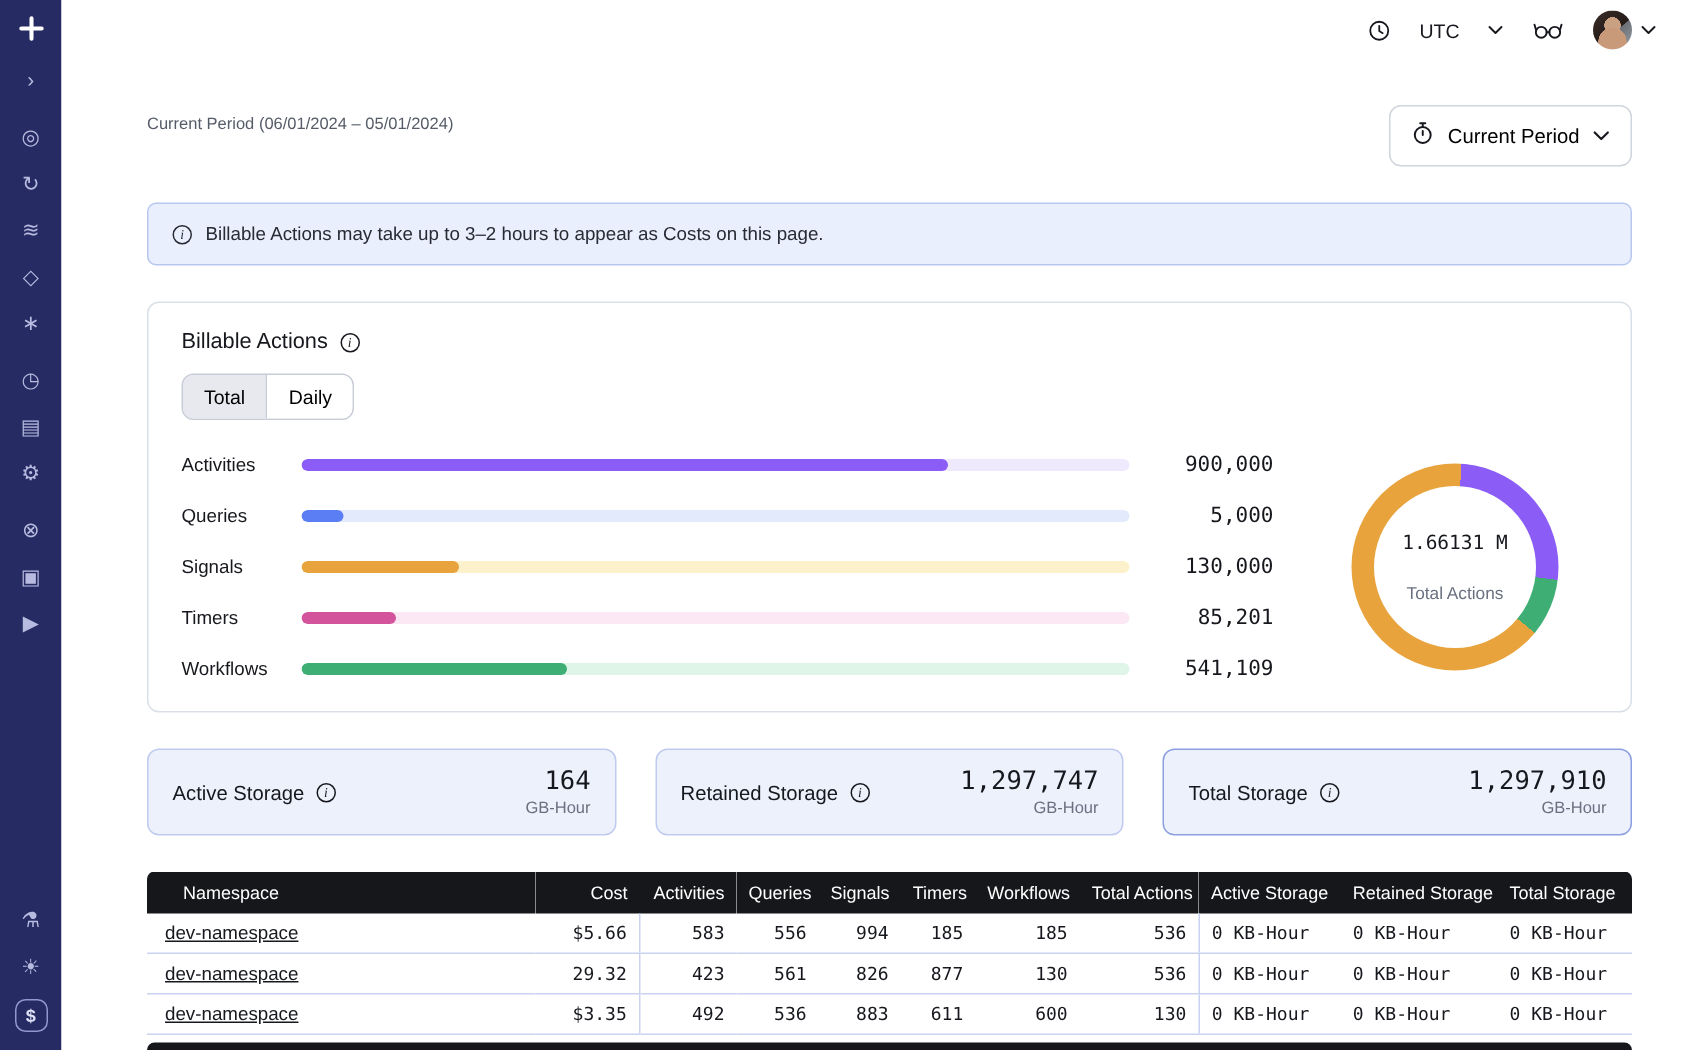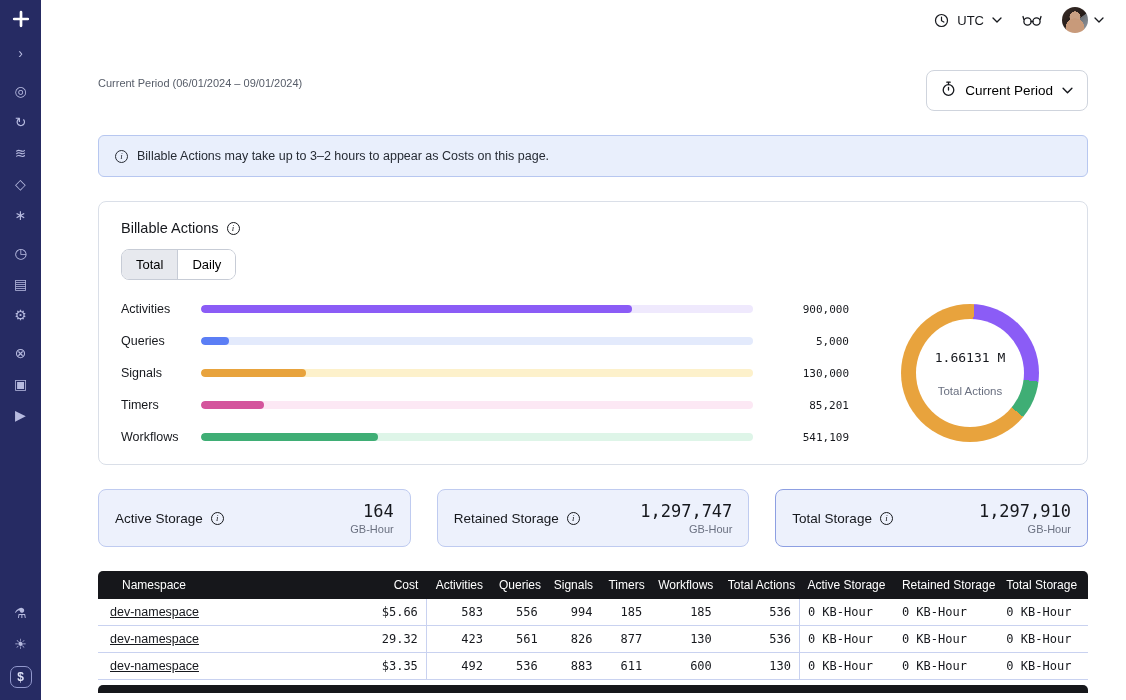--- a/index.html
+++ b/index.html
@@ -34,21 +34,21 @@
   }
 
   
   .main { flex: 1; min-width: 0; display: flex; flex-direction: column; background: #fff; }
 
   .topbar {
     height: 40px; flex-shrink: 0;
     display: flex; align-items: center; justify-content: flex-end;
     gap: 20px; padding: 0 22px;
   }
-  .tz { display: flex; align-items: center; gap: 8px; font-size: 13px; font-weight: 500; cursor: pointer; }
+  .tz { display: flex; align-items: center; gap: 19px; font-size: 13px; font-weight: 500; cursor: pointer; }
   .icon-btn { display: flex; align-items: center; cursor: pointer; }
   .account { display: flex; align-items: center; gap: 6px; cursor: pointer; }
   .avatar {
     width: 26px; height: 26px; border-radius: 50%; overflow: hidden; display: inline-block;
     background:
       radial-gradient(circle at 50% 80%, #c89a7a 0 38%, transparent 39%),
       radial-gradient(circle at 50% 38%, #caa083 0 26%, transparent 27%),
       linear-gradient(140deg, #3a2d28 0%, #241b18 55%, #6c7076 56%, #9aa0a8 100%);
   }
 
@@ -82,21 +82,21 @@
   .tab { padding: 7px 14px; font-size: 13px; background: #fff; cursor: pointer; border: none; font-family: inherit; }
   .tab.active { background: #e7e9ee; font-weight: 500; }
   .tab + .tab { border-left: 1px solid #c7ccd6; }
 
   .chart-row { display: flex; align-items: center; gap: 26px; margin-top: 22px; }
   .bars { flex: 1; display: flex; flex-direction: column; gap: 18px; min-width: 0; }
   .bar-row { display: flex; align-items: center; gap: 12px; }
   .bar-label { width: 68px; font-size: 12.5px; flex-shrink: 0; }
   .bar-track { flex: 1; height: 8px; border-radius: 4px; overflow: hidden; }
   .bar-fill { height: 8px; border-radius: 4px; }
-  .bar-value { width: 84px; text-align: right; font-size: 11px; flex-shrink: 0; }
+  .bar-value { width: 84px; text-align: right; font-size: 14px; flex-shrink: 0; }
 
   .donut-wrap { width: 190px; display: flex; justify-content: center; flex-shrink: 0; }
   .donut { position: relative; width: 138px; height: 138px; border-radius: 50%; }
   .donut-hole { position: absolute; inset: 15px; background: #fff; border-radius: 50%; }
   .donut-center { position: absolute; inset: 0; display: flex; flex-direction: column; align-items: center; justify-content: center; gap: 20px; }
   .donut-value { font-size: 13px; }
   .donut-label { font-size: 11.5px; color: #6a7080; }
 
   
   .stat-row { display: flex; gap: 26px; margin-top: 24px; }
@@ -209,21 +209,21 @@
               <path d="M1 1l4 4 4-4" stroke="#16181d" stroke-width="1.3" stroke-linecap="round" stroke-linejoin="round"></path>
             </svg>
         </span>
       </div>
     </header>
 
     <div class="content">
 
       <div class="page-head">
         <div>
-          <div class="page-subtitle">Current Period (06/01/2024 – 09/01/2024)</div>
+          <div class="page-subtitle">Current Period (06/01/2024 – 05/01/2024)</div>
         </div>
         <button class="period-btn">
           <span>
             <svg width="15" height="16" viewBox="0 0 15 16" fill="none">
               <circle cx="7.5" cy="9" r="5.3" stroke="#16181d" stroke-width="1.3"></circle>
               <path d="M7.5 6.3V9M5.8 1.2h3.4M7.5 1.2v2.4" stroke="#16181d" stroke-width="1.3" stroke-linecap="round"></path>
             </svg>
           </span>
           <span>Current Period</span>
           <span class="chev">

